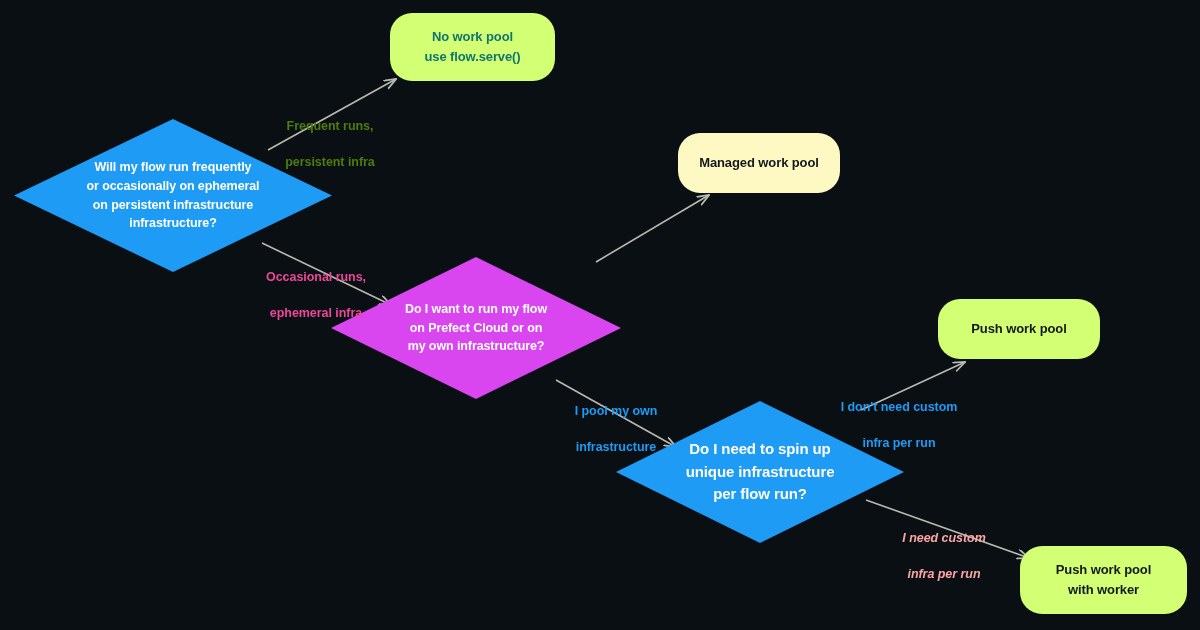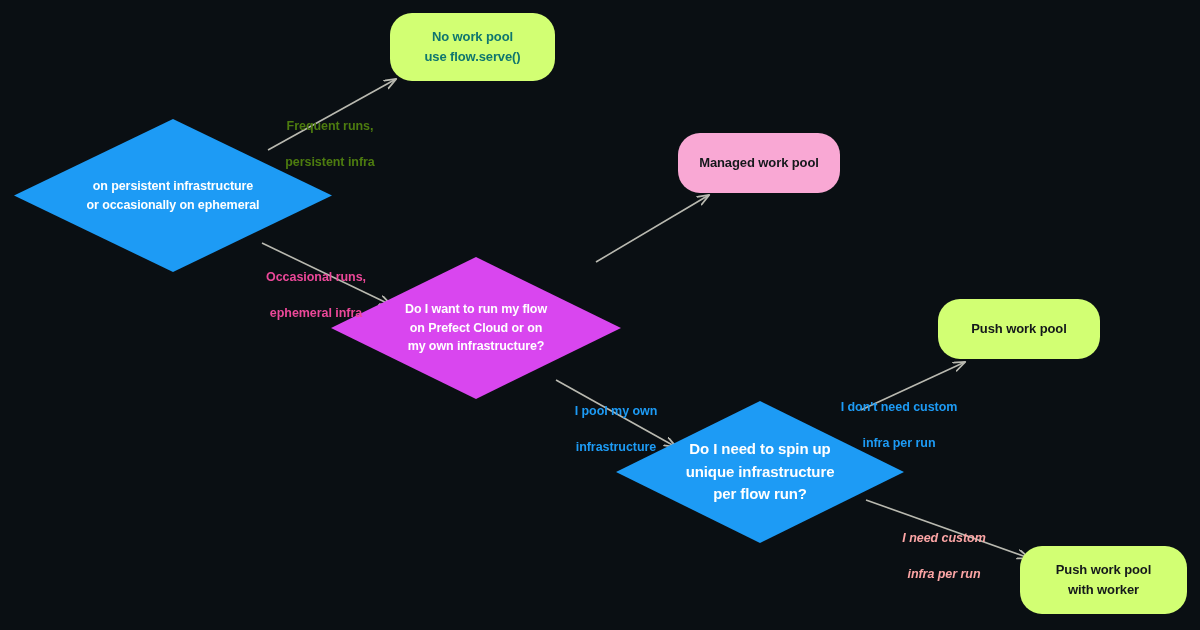--- a/index.html
+++ b/index.html
@@ -96,41 +96,43 @@
 
     <line x1="556" y1="380" x2="676" y2="447" stroke="#b9b9b0" stroke-width="1.6" marker-end="url(#arrowhead)"></line>
 
     <line x1="861" y1="410" x2="965" y2="362" stroke="#b9b9b0" stroke-width="1.6" marker-end="url(#arrowhead)"></line>
 
     <line x1="866" y1="500" x2="1029" y2="558" stroke="#b9b9b0" stroke-width="1.6" marker-end="url(#arrowhead)"></line>
   </svg>
 
   <div class="decision" style="left: 14px; top: 119px; width: 318px; height: 153px; background: rgb(29, 155, 245);">
     <div class="dtext" style="font-size: 12.5px; color: rgb(255, 255, 255);">
+      <div>Will my flow run frequently</div>
+      <div>or occasionally on ephemeral</div>
       <div>on persistent infrastructure</div>
-      <div>or occasionally on ephemeral</div>
+      <div>infrastructure?</div>
     </div>
   </div>
 
   <div class="terminal" style="left: 390px; top: 13px; width: 165px; height: 68px; background: rgb(210, 255, 115);">
     <div class="ttext" style="font-size: 13px; color: #0f766e;">
       <div>No work pool</div>
       <div>use flow.serve()</div>
     </div>
   </div>
 
   <div class="decision" style="left: 331px; top: 257px; width: 290px; height: 142px; background: #d946ef;">
     <div class="dtext" style="font-size: 12.5px; color: rgb(255, 255, 255);">
       <div>Do I want to run my flow</div>
       <div>on Prefect Cloud or on</div>
       <div>my own infrastructure?</div>
     </div>
   </div>
 
-  <div class="terminal" style="left: 678px; top: 133px; width: 162px; height: 60px; background: #f9a8d4;">
+  <div class="terminal" style="left: 678px; top: 133px; width: 162px; height: 60px; background: #fef9c3;">
     <div class="ttext" style="font-size: 13px; color: rgb(20, 24, 27);">
       <div>Managed work pool</div>
     </div>
   </div>
 
   <div class="decision" style="left: 616px; top: 401px; width: 288px; height: 142px; background: rgb(29, 155, 245);">
     <div class="dtext" style="font-size: 15px; color: rgb(255, 255, 255);">
       <div>Do I need to spin up</div>
       <div>unique infrastructure</div>
       <div>per flow run?</div>

